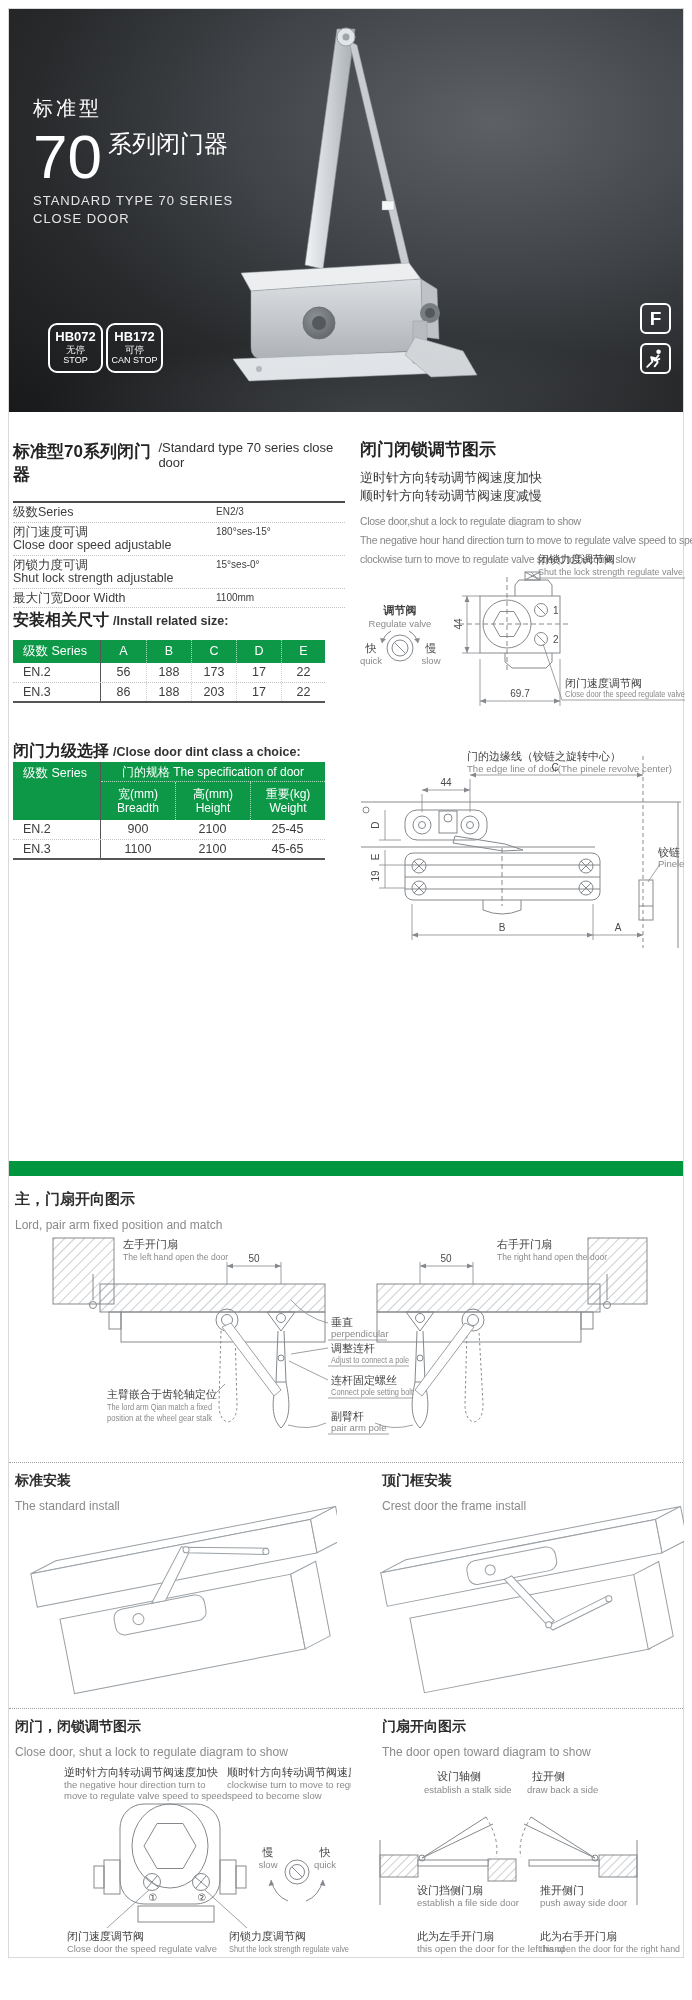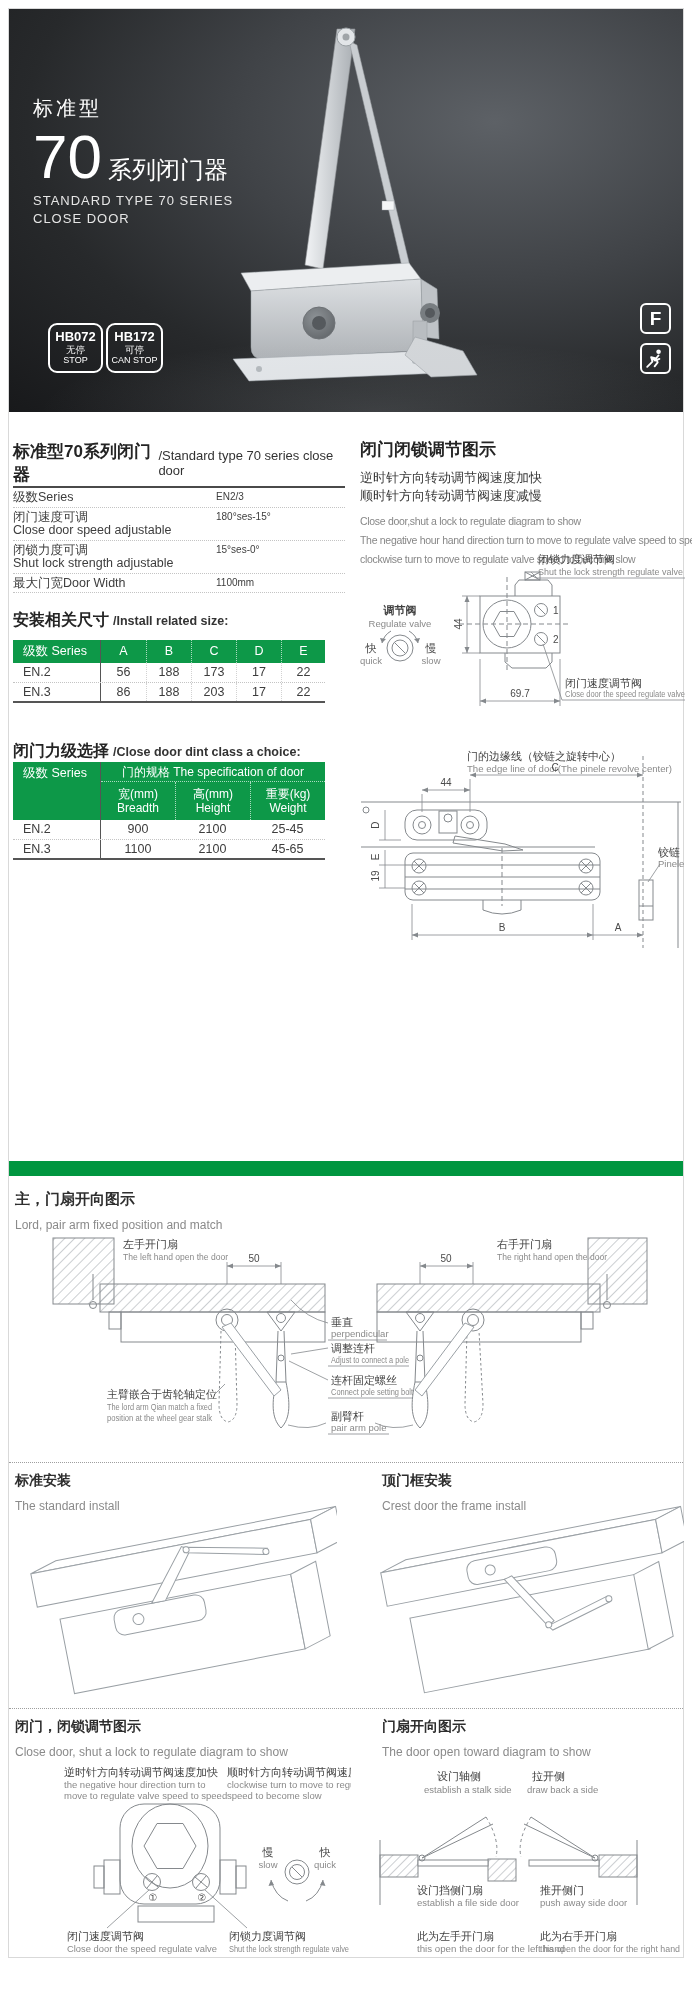--- a/index.html
+++ b/index.html
@@ -8,39 +8,39 @@
         font-family:"Liberation Sans","DejaVu Sans",sans-serif;color:#3d3d3d}
   .abs{position:absolute}
   .frame{position:absolute;left:8px;top:8px;width:676px;height:1950px;border:1px solid #d9d9d9}
   
   .hero{position:absolute;left:9px;top:9px;width:674px;height:403px;overflow:hidden;
         background:radial-gradient(ellipse at 72% 28%,#5d6166 0%,#404347 38%,#27292b 68%,#18191b 100%)}
   .hero::after{content:"";position:absolute;left:0;bottom:0;width:100%;height:80px;
         background:radial-gradient(ellipse at 55% 100%,rgba(190,196,202,.16),transparent 65%)}
   .ht{position:absolute;left:24px;top:86px;color:#fff}
   .ht-type{font-size:20px;letter-spacing:3px}
-  .ht-series{display:flex;align-items:flex-end;margin-top:6px}
+  .ht-series{display:flex;align-items:flex-start;margin-top:6px}
   .ht-70{font-size:62px;line-height:58px}
   .ht-suffix{font-size:24px;margin-left:6px}
   .ht-sub{font-size:13px;color:#e6e6e6;letter-spacing:1px;margin-top:7px}
   .ht-sub+.ht-sub{margin-top:3px}
   .badge{position:absolute;top:314px;height:50px;border:2px solid #fff;border-radius:9px;
          color:#fff;text-align:center;padding-top:5px}
   .b-model{font-size:13px;font-weight:bold;line-height:14px}
   .b-cn{font-size:9.5px;line-height:11px}
   .b-en{font-size:9px;line-height:10px}
   .fbox{position:absolute;left:631px;width:31px;height:31px;border:2px solid #fff;border-radius:6px;
         display:flex;align-items:center;justify-content:center;color:#fff}
   .f-letter{font-size:19px;font-weight:bold}
   .tbl-title{display:flex;align-items:baseline;gap:4px}
   .tbl-title .cn{font-size:16px;font-weight:bold;color:#242424}
   .tbl-title .en{font-size:12.5px;font-weight:bold;color:#333}
   
   .spec{position:absolute;left:13px;top:440px;width:332px}
-  .spec-head{display:flex;align-items:center;gap:4px;padding-bottom:0;border-bottom:2px solid #4a4a4a}
+  .spec-head{display:flex;align-items:flex-start;gap:4px;padding-bottom:15px;border-bottom:2px solid #4a4a4a}
   .spec-head .cn{font-size:17px;font-weight:bold;color:#242424}
   .spec-head .en{font-size:13px;font-weight:normal;color:#333}
   .spec-row{display:flex;align-items:flex-start;border-bottom:1px dotted #c4c4c4;padding:3px 0 2px}
   .spec-row.last{border-bottom:2px solid #4a4a4a}
   .spec-label{width:203px;font-size:12.5px;line-height:13.5px;color:#3d3d3d}
   .spec-label .l2{display:block}
   .spec-value{font-size:10px;color:#3d3d3d}
   
   .tbl{position:absolute;border-bottom:2px solid #555}
   .tr{display:flex}

